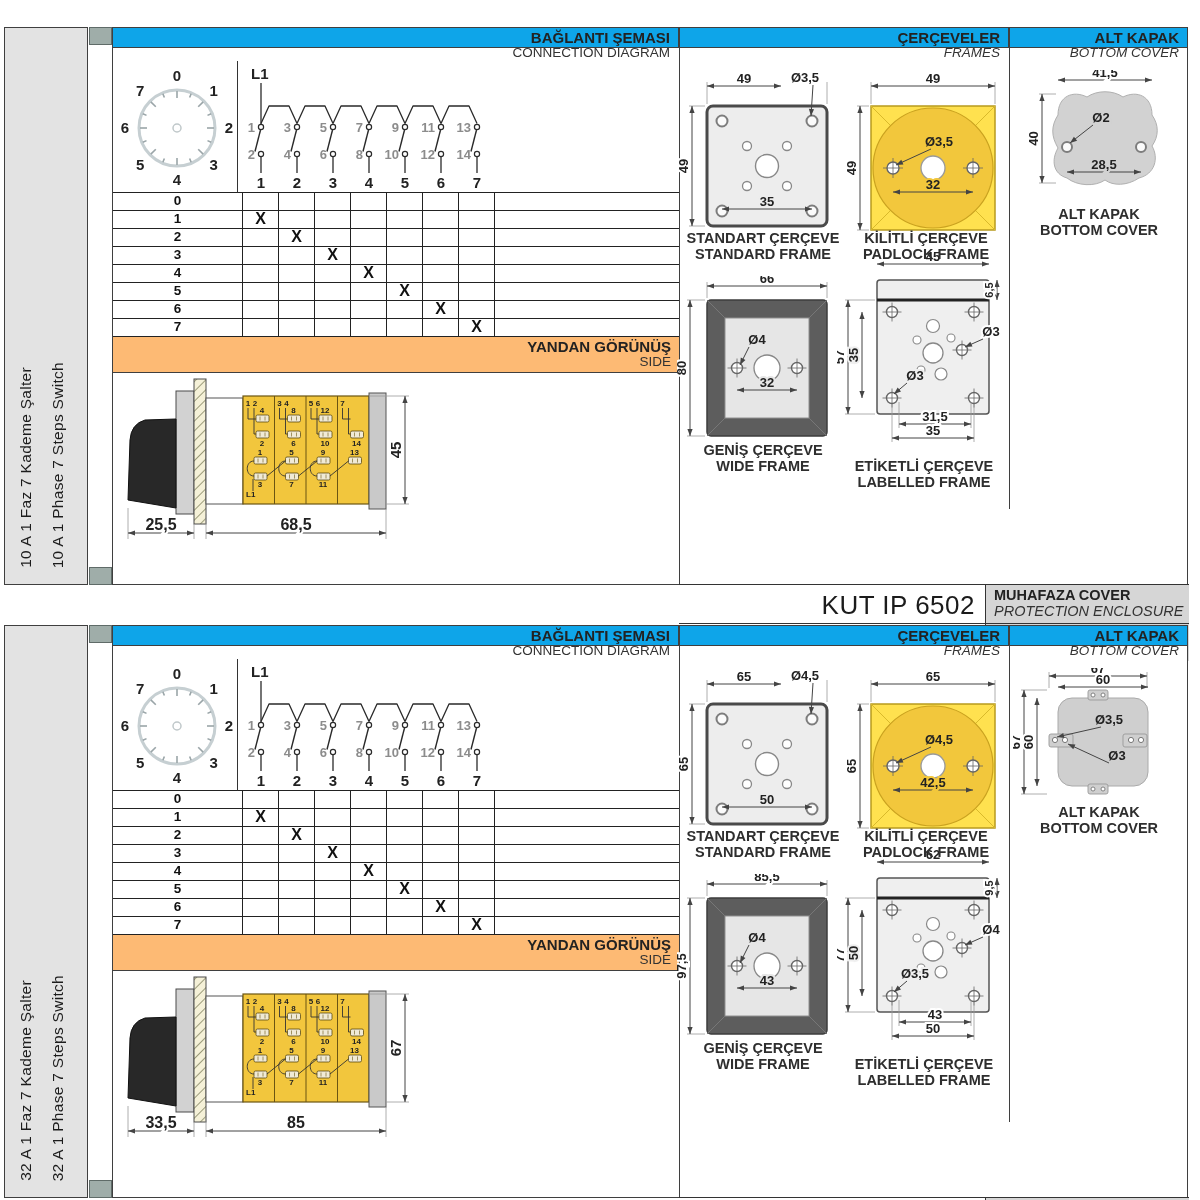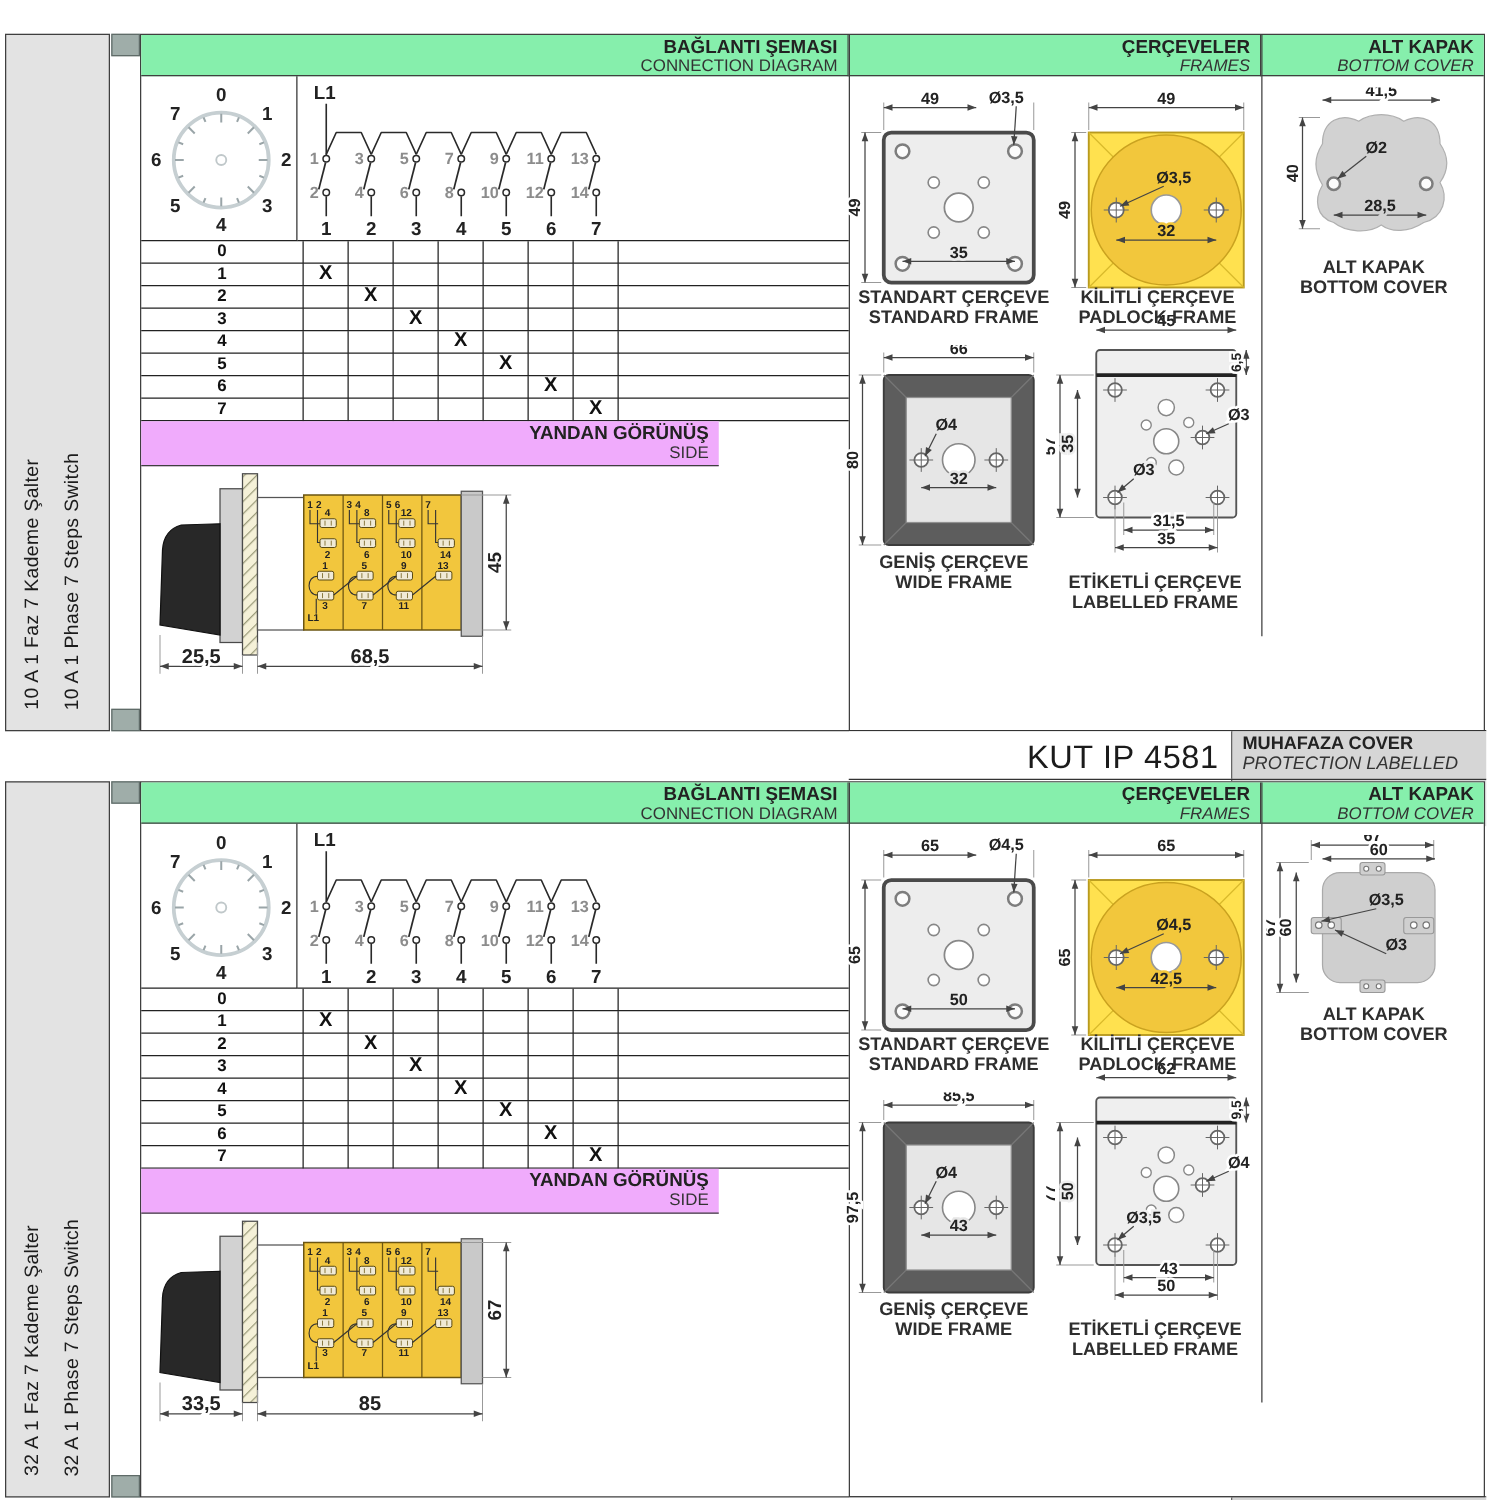--- a/index.html
+++ b/index.html
@@ -6,35 +6,35 @@
   body{width:1200px;height:1200px;font-family:"Liberation Sans",sans-serif;position:relative;overflow:hidden;}
   .page{position:relative;width:1200px;height:1200px;}
   .sec{position:absolute;left:0;width:1200px;}
   .sidebar{position:absolute;left:4px;top:0;bottom:0;width:84px;background:#e3e3e3;border:1.5px solid #3f3f3f;box-sizing:border-box;}
   .vtext{position:absolute;bottom:16px;writing-mode:vertical-rl;transform:rotate(180deg);font-size:15.5px;color:#1c1c1c;white-space:nowrap;letter-spacing:.3px;}
   .vt-tr{left:12px;}
   .vt-en{left:44px;}
   .sq{position:absolute;left:89px;width:23px;height:18px;background:#9fada9;border:1px solid #5f6b68;box-sizing:border-box;}
   .sq-t{top:0;} .sq-b{bottom:0;}
   .main{position:absolute;left:112px;top:0;bottom:0;width:1076px;border:1.5px solid #3f3f3f;background:#fff;box-sizing:border-box;}
-  .hdr{position:absolute;top:0;height:33px;background:#86efac;box-sizing:border-box;border-bottom:1.5px solid #3f3f3f;text-align:right;padding:2px 8px 0 0;}
+  .hdr{position:absolute;top:0;height:20px;background:#0ea5e9;box-sizing:border-box;border-bottom:1.5px solid #3f3f3f;text-align:right;padding:2px 8px 0 0;}
   .hdr-diagram{left:0;width:566px;border-right:1.5px solid #3f3f3f;}
   .hdr-frames{left:566px;width:330px;border-right:1.5px solid #3f3f3f;}
   .hdr-cover{left:896px;width:178px;}
   .hdr .tr{display:block;font-weight:bold;font-size:15px;color:#222;line-height:16px;}
   .hdr .en{display:block;font-size:13.5px;color:#333;line-height:14px;}
   .hdr-frames .en,.hdr-cover .en{font-style:italic;}
   .dial-box{position:absolute;left:0;top:33px;width:125px;height:132px;border-right:1.4px solid #333;border-bottom:1.4px solid #222;box-sizing:border-box;}
   .circuit-box{position:absolute;left:125px;top:33px;width:441px;height:132px;border-bottom:1.4px solid #222;box-sizing:border-box;}
   .step-table{position:absolute;left:0;top:165px;width:566px;height:144px;}
   .trow{position:absolute;left:0;width:566px;height:18px;border-bottom:1.3px solid #222;box-sizing:border-box;}
   .tcell{position:absolute;top:0;height:18px;box-sizing:border-box;font-size:13.5px;font-weight:bold;text-align:center;line-height:16px;color:#111;}
   .tcell.b{border-right:1.3px solid #222;}
   .xmark{font-size:16px;line-height:15px;}
-  .side-band{position:absolute;left:0;top:309px;width:462px;height:36px;background:#f0abfc;border-bottom:1.4px solid #3f3f3f;box-sizing:border-box;text-align:right;padding:2px 8px 0 0;}
+  .side-band{position:absolute;left:0;top:309px;width:566px;height:36px;background:#fdba74;border-bottom:1.4px solid #3f3f3f;box-sizing:border-box;text-align:right;padding:2px 8px 0 0;}
   .side-band .tr{display:block;font-weight:bold;font-size:15px;color:#222;line-height:16px;}
   .side-band .en{display:block;font-size:13.5px;color:#333;line-height:14px;}
   .side-view{position:absolute;left:0;top:345px;}
   .dcol-line{position:absolute;left:566px;top:0;bottom:0;border-left:1.5px solid #3f3f3f;}
   .fcol-line{position:absolute;left:896px;top:0;border-left:1.5px solid #3f3f3f;}
   .svg-slot{position:absolute;}
   .cap{position:absolute;text-align:center;color:#2e2e2e;font-weight:bold;font-size:14.5px;line-height:16px;}
   .cap span{display:block;}
   .codes{position:absolute;left:566px;width:510px;bottom:0;}
   .crow{position:absolute;left:0;width:510px;height:38.5px;border-top:1.5px solid #333;box-sizing:border-box;}
@@ -556,24 +556,24 @@
     <div class="cap" style="left:726px;top:430px;width:170px;">
       <span>ETİKETLİ ÇERÇEVE</span>
       <span>LABELLED FRAME</span>
     </div>
     <div class="cap" style="left:902px;top:178px;width:168px;">
       <span>ALT KAPAK</span>
       <span>BOTTOM COVER</span>
     </div>
     <div class="codes">
       <div class="crow r0">
-        <div class="ccode">KUT IP 4581</div>
+        <div class="ccode">KUT IP 6502</div>
         <div class="clabel">
           <span class="tr">MUHAFAZA COVER</span>
-          <span class="en">PROTECTION LABELLED</span>
+          <span class="en">PROTECTION ENCLOSURE</span>
         </div>
       </div>
       <div class="crow r1">
         <div class="ccode">YPT 117 010</div>
         <div class="clabel">
           <span class="tr">KOD</span>
           <span class="en">CODE</span>
         </div>
       </div>
     </div>

